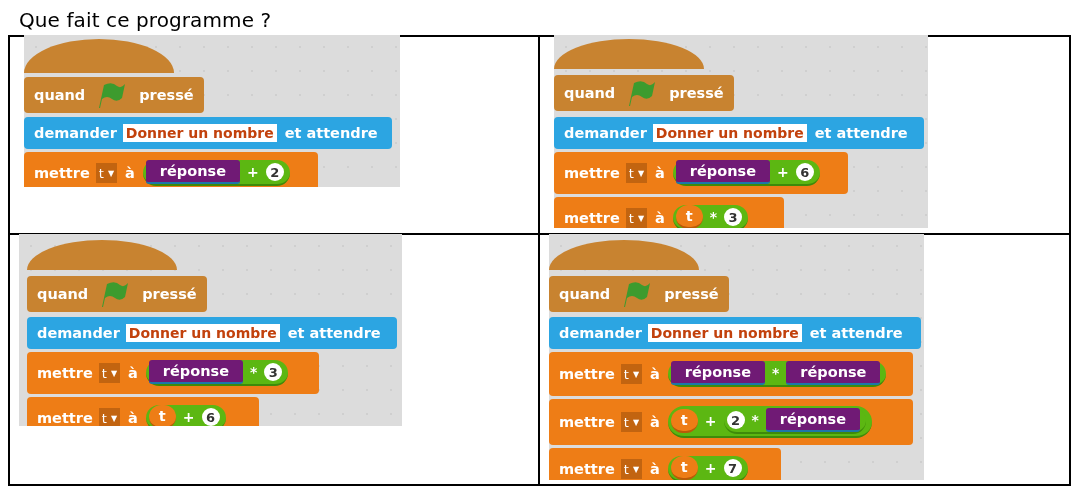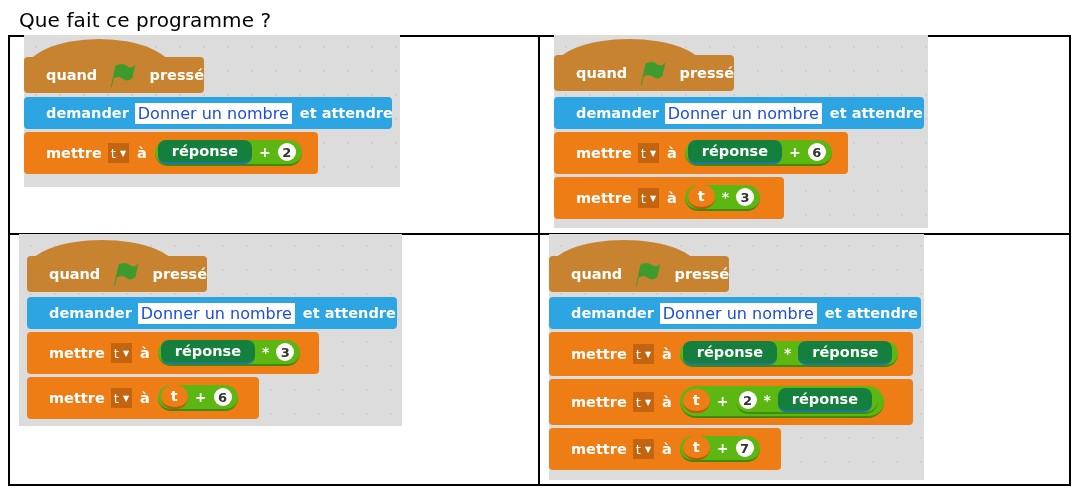--- a/index.html
+++ b/index.html
@@ -4,31 +4,31 @@
 <style>
   html,body{margin:0;padding:0;background:#fff;}
   body{width:1081px;height:498px;position:relative;overflow:hidden;font-family:"Liberation Sans",sans-serif;}
   .title{position:absolute;left:19px;top:8px;font-size:20px;color:#000;font-family:"DejaVu Sans","Liberation Sans",sans-serif;letter-spacing:0.1px;}
   .hline{position:absolute;height:1.5px;background:#000;}
   .vline{position:absolute;width:1.5px;background:#000;}
   .canvas{position:absolute;background:#dcdcdc;
     background-image:radial-gradient(circle,#cfcfcf 1px,transparent 1.2px);
     background-size:24px 24px;overflow:hidden;}
   .blk{position:absolute;display:flex;align-items:center;color:#fff;font-weight:bold;font-size:14.5px;
-    font-family:"DejaVu Sans","Liberation Sans",sans-serif;border-radius:4px;padding-left:22px;box-sizing:border-box;white-space:nowrap;}
+    font-family:"DejaVu Sans","Liberation Sans",sans-serif;border-radius:4px;padding-left:10px;box-sizing:border-box;white-space:nowrap;margin-top:20px;}
   .hat{background:#c88330;border-radius:4px 4px 4px 4px;}
   .hat-cap{position:absolute;background:#c88330;border-radius:50% 50% 0 0 / 100% 100% 0 0;}
   .sens{background:#2ca5e2;}
   .data{background:#ee7d16;}
   .flag{display:inline-block;width:30px;height:28px;margin:0 14px 0 10px;}
-  .strin{background:#fff;color:#1d4ed8;font-weight:normal;font-size:16px;padding:1px 3px;margin:0 8px 0 6px;}
+  .strin{background:#fff;color:#c2410c;font-weight:bold;font-size:14px;padding:1px 3px;margin:0 8px 0 6px;}
   .dd{background:#c26410;color:#fff;font-weight:normal;font-size:13px;padding:0 3px;margin:0 8px 0 6px;height:20px;display:flex;align-items:center;}
   .dd .tri{font-size:8px;margin-left:4px;}
   .op{background:#5cb712;border-radius:16px;display:flex;align-items:center;padding:2px 6px 2px 3px;height:26px;box-sizing:border-box;margin-left:8px;border-bottom:2px solid #3e8a0a;}
-  .rep{background:#15803d;border-radius:8px;padding:0 14px;height:22px;display:flex;align-items:center;border-bottom:2px solid #1c77a8;}
+  .rep{background:#701a75;border-radius:3px;padding:0 14px;height:22px;display:flex;align-items:center;border-bottom:2px solid #1c77a8;}
   .var{background:#ee7d16;border-radius:14px;padding:0 10px;height:22px;display:flex;align-items:center;border-bottom:2px solid #b85a08;}
   .num{background:#fff;color:#333;border-radius:10px;min-width:18px;height:18px;display:flex;align-items:center;justify-content:center;font-size:13px;padding:0 2px;box-sizing:border-box;}
   .sym{margin:0 7px;font-size:14px;}
 </style>
 </head>
 <body>
 
 <div class="title">Que fait ce programme ?</div>
 
 <div class="hline" style="left:8px;top:35px;width:1062px;"></div>

